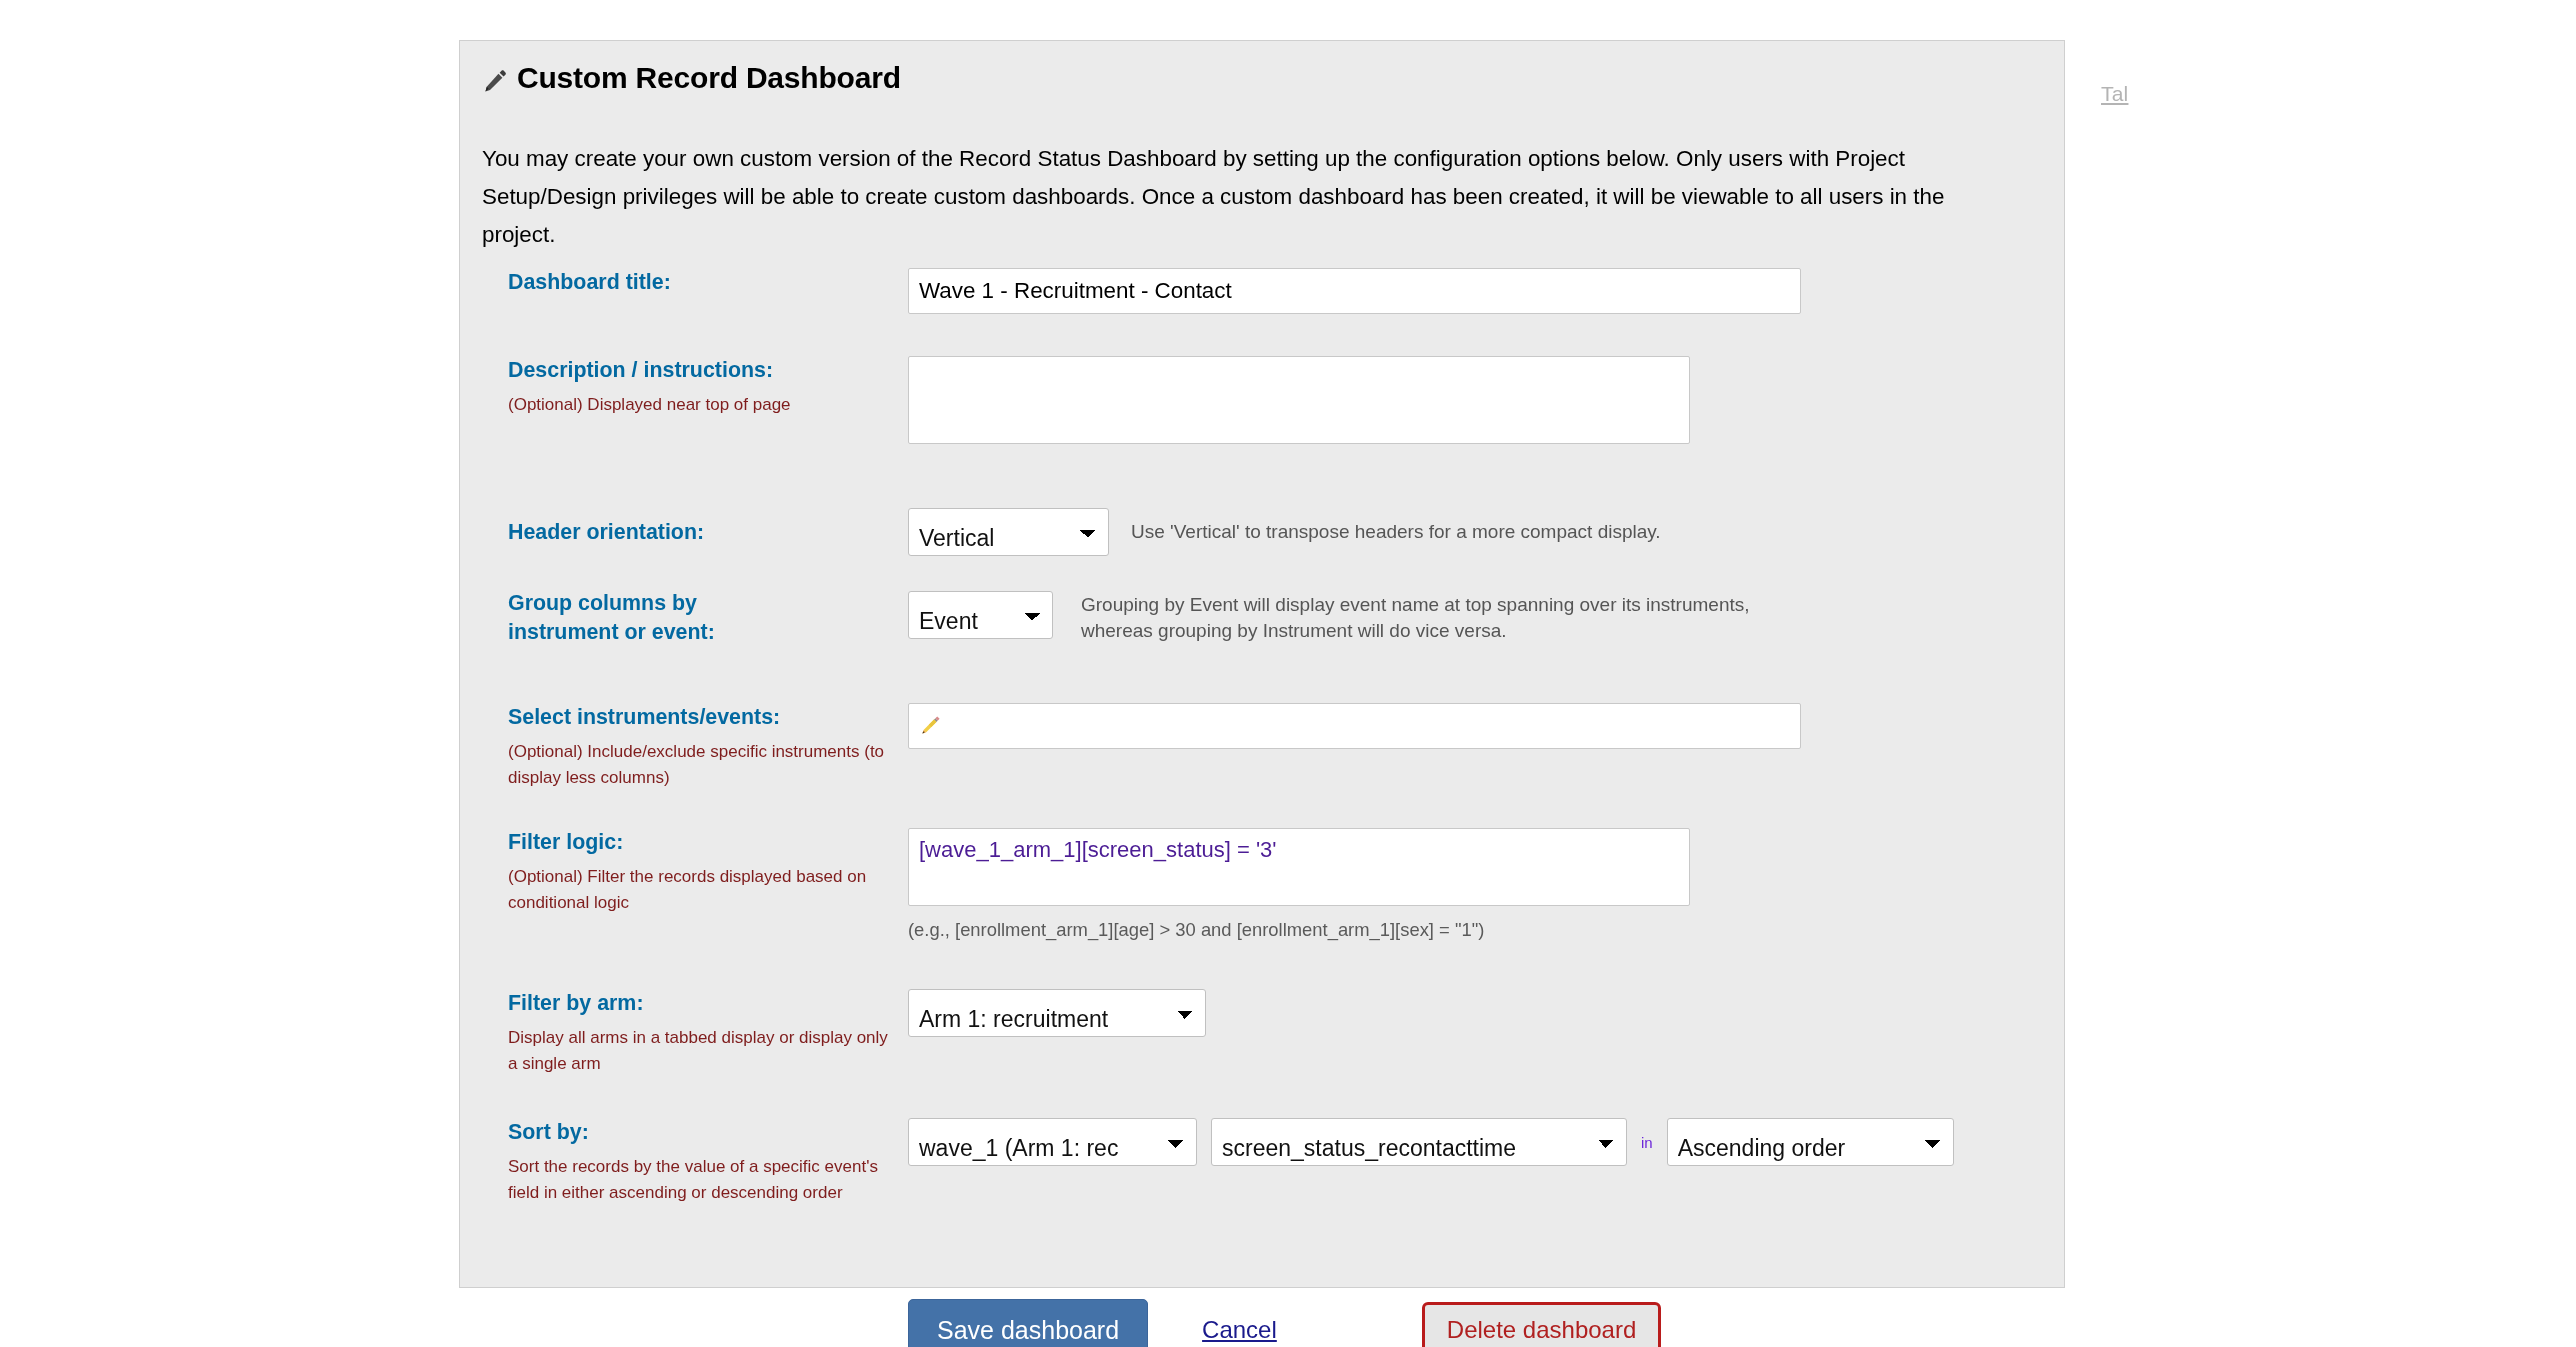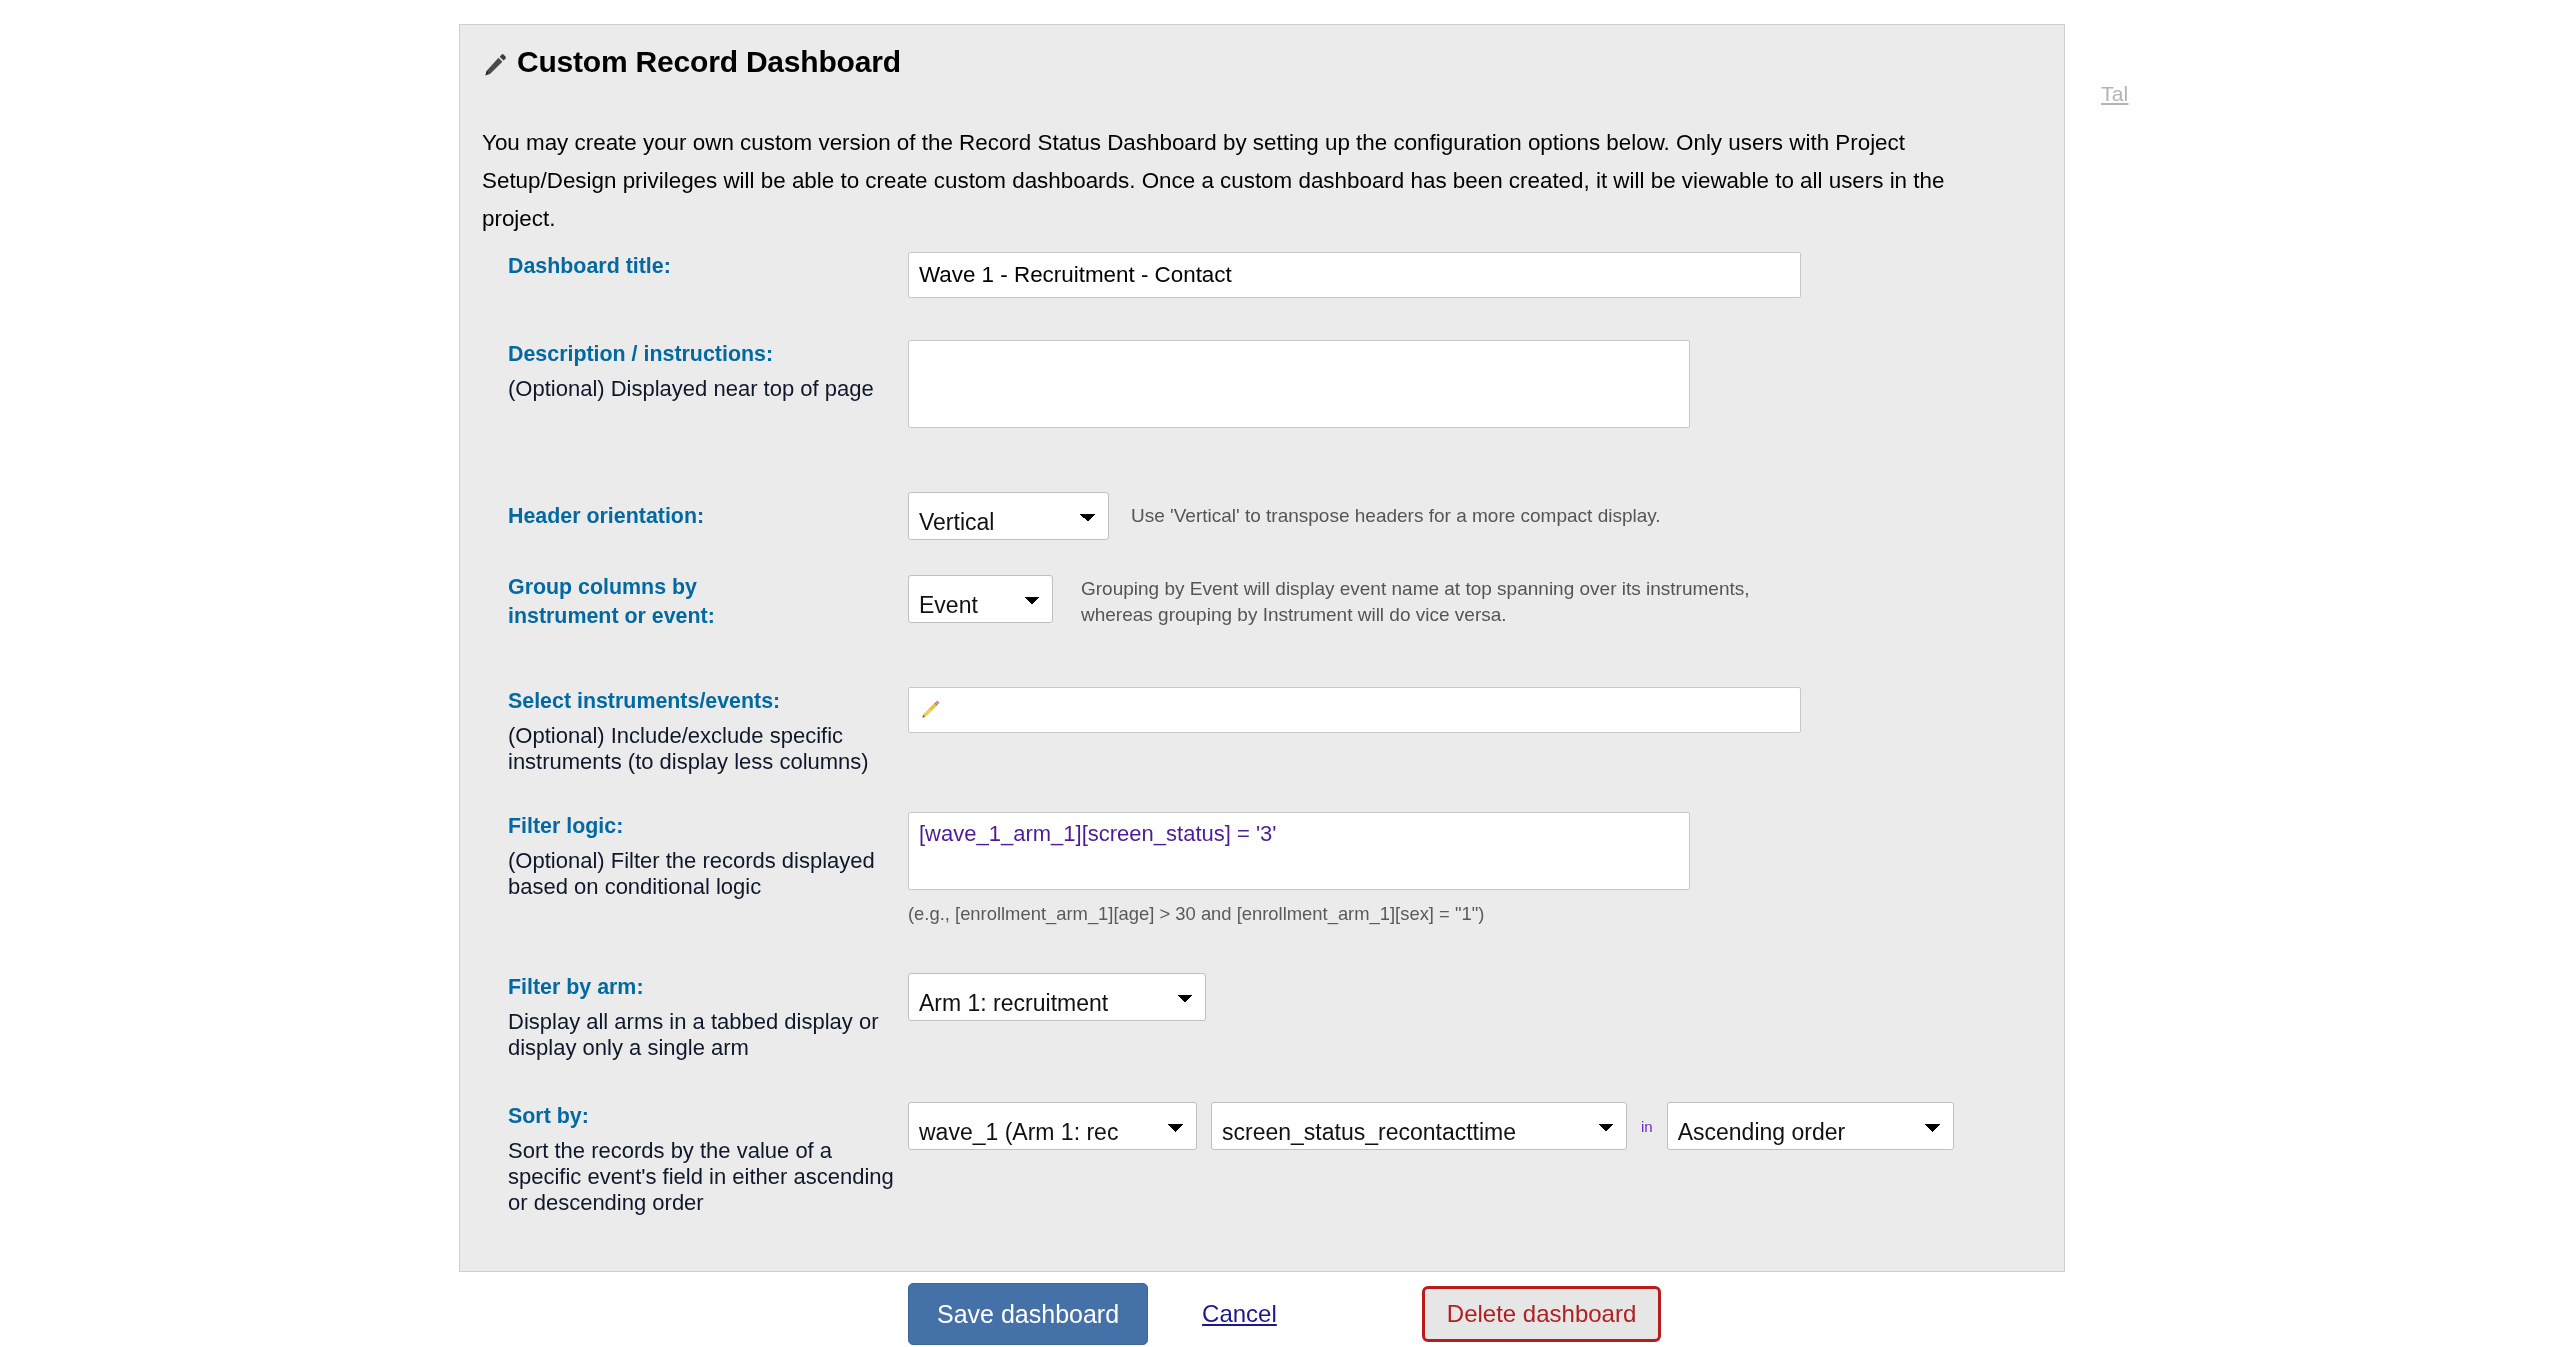--- a/index.html
+++ b/index.html
@@ -30,21 +30,21 @@
     text-decoration: underline;
     letter-spacing: 0.2px;
     white-space: nowrap;
     font-family: "Liberation Sans", sans-serif;
   }
 
   
   .panel {
     position: absolute;
     left: 459px;
-    top: 24px;
+    top: 40px;
     width: 1606px;
     height: 1248px;
     background: #ebebeb;
     border: 1px solid #cfcfcf;
     box-sizing: border-box;
   }
 
   .panel-inner {
     position: relative;
     padding: 0;
@@ -109,23 +109,23 @@
   .lbl {
     font-size: 21.4px;
     font-weight: bold;
     color: #0369a1;
     line-height: 29px;
     display: block;
   }
 
   .sub {
     display: block;
-    font-size: 22px;
+    font-size: 17px;
     font-weight: normal;
-    color: #0f172a;
+    color: #7f1d1d;
     line-height: 26px;
     margin-top: 7px;
   }
 
   .field-col {
     flex: 1 1 auto;
     position: relative;
   }
 
   .hint {

